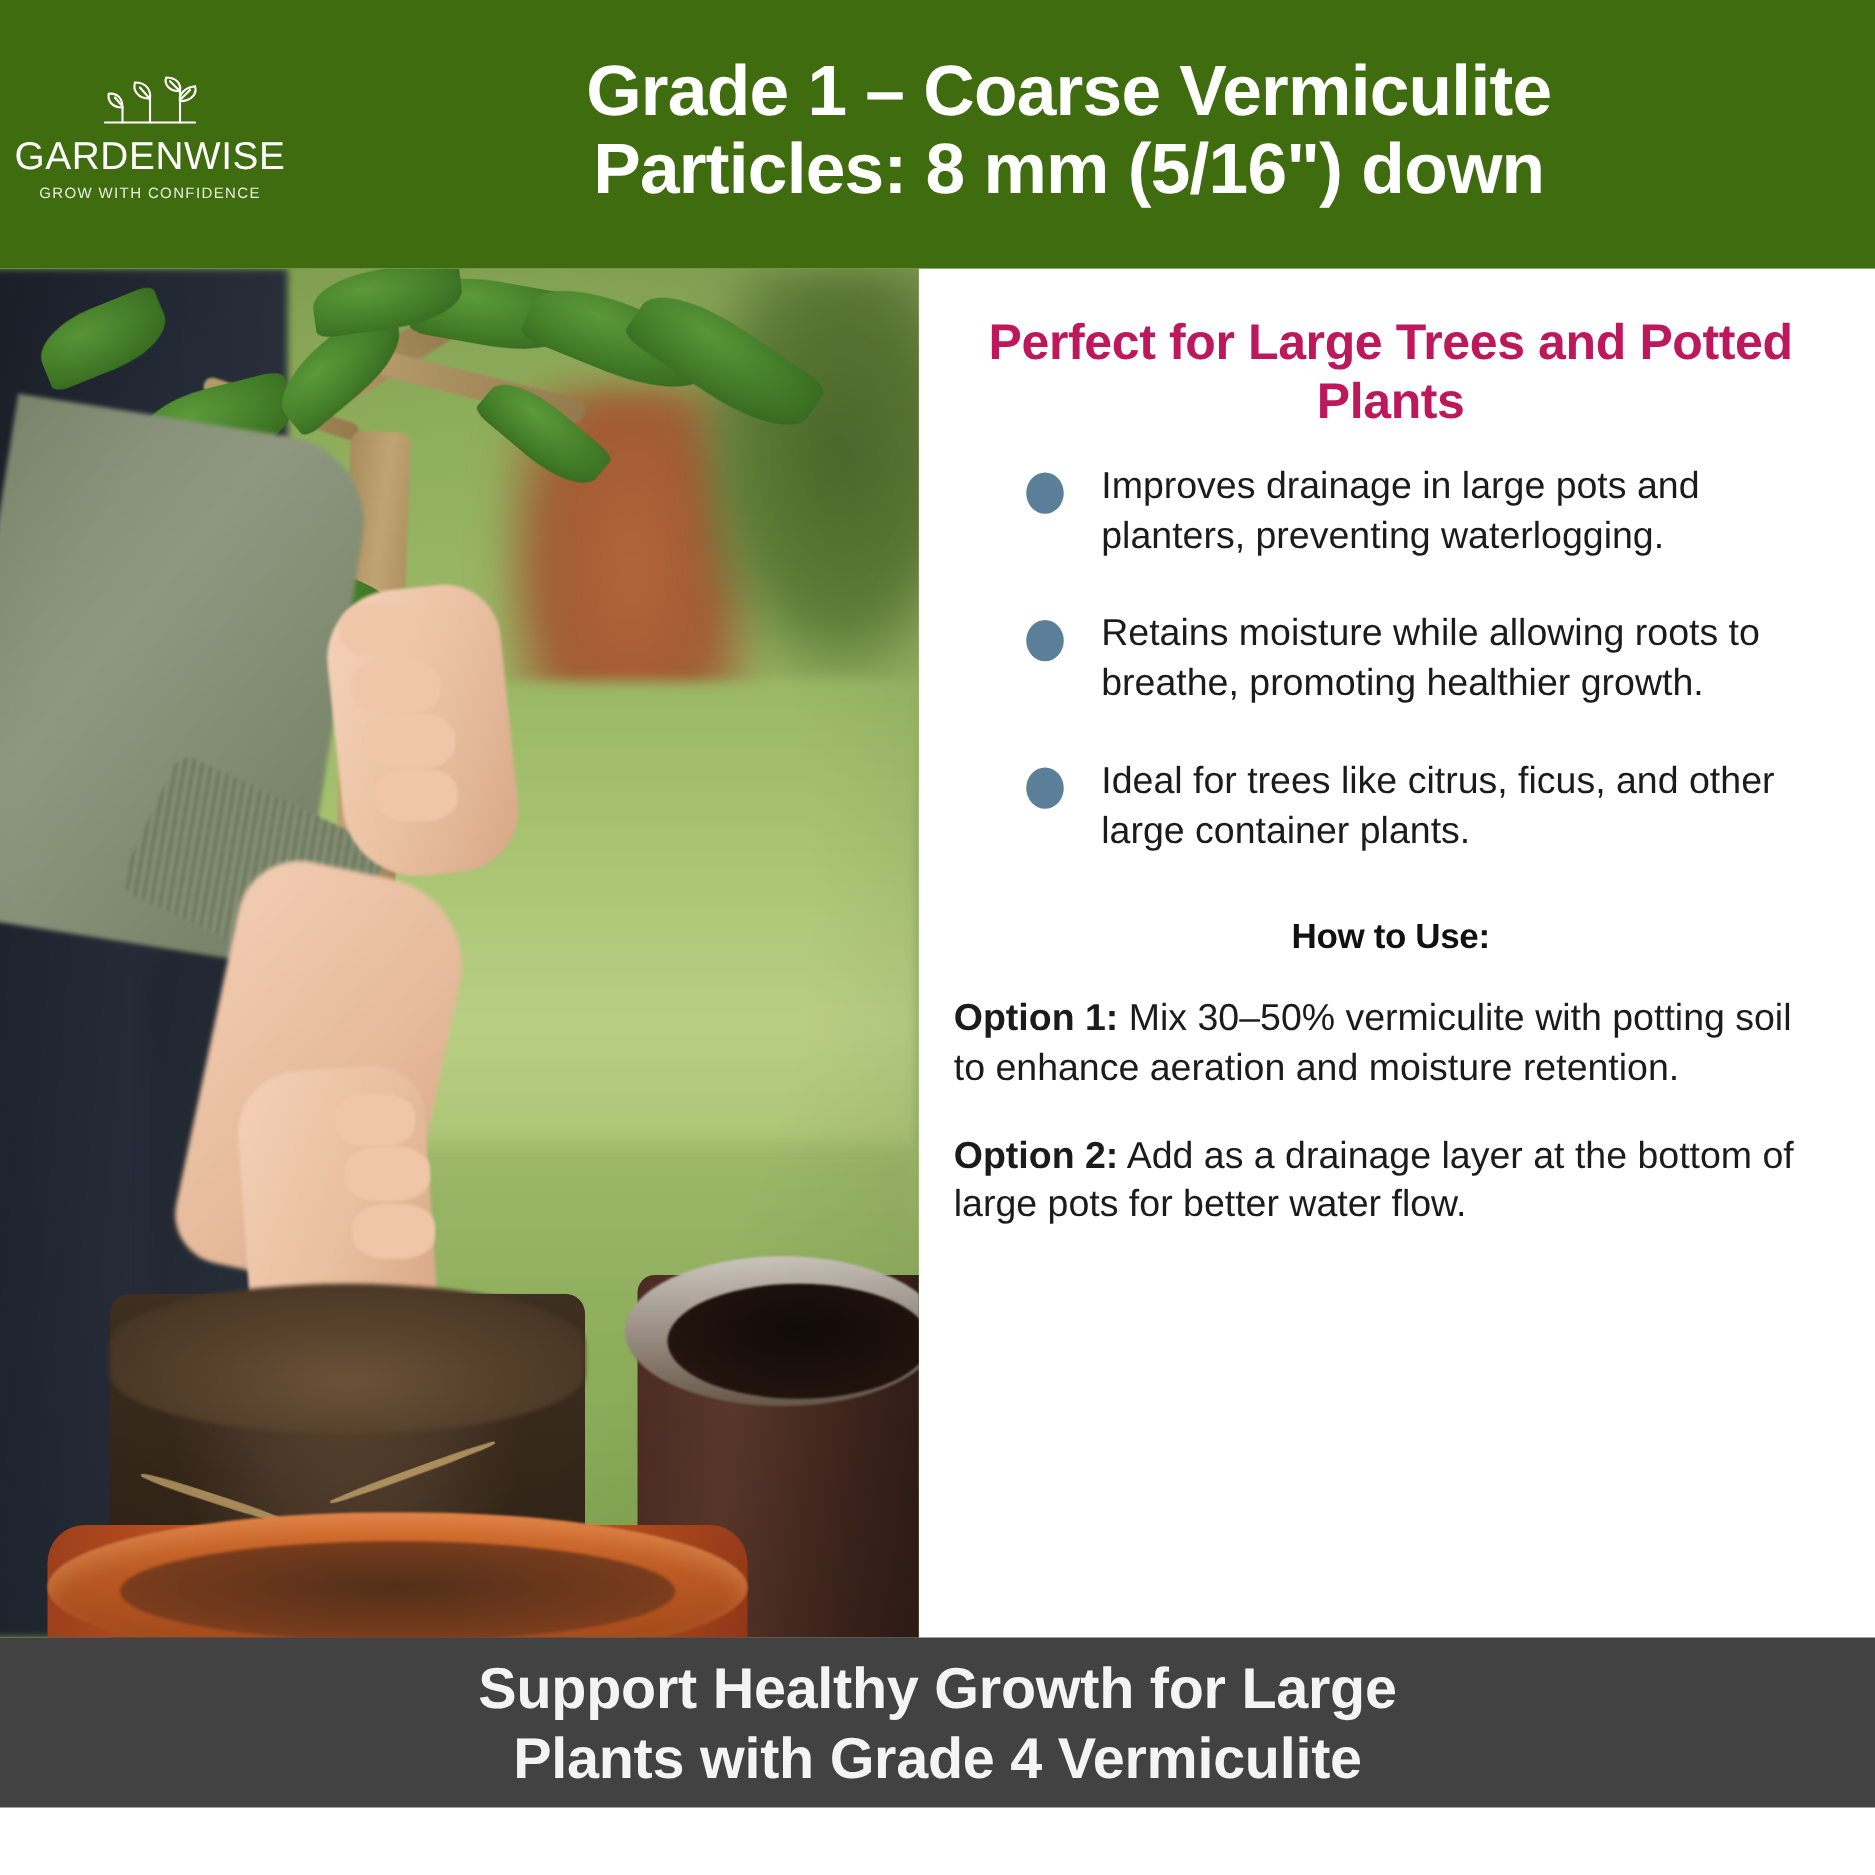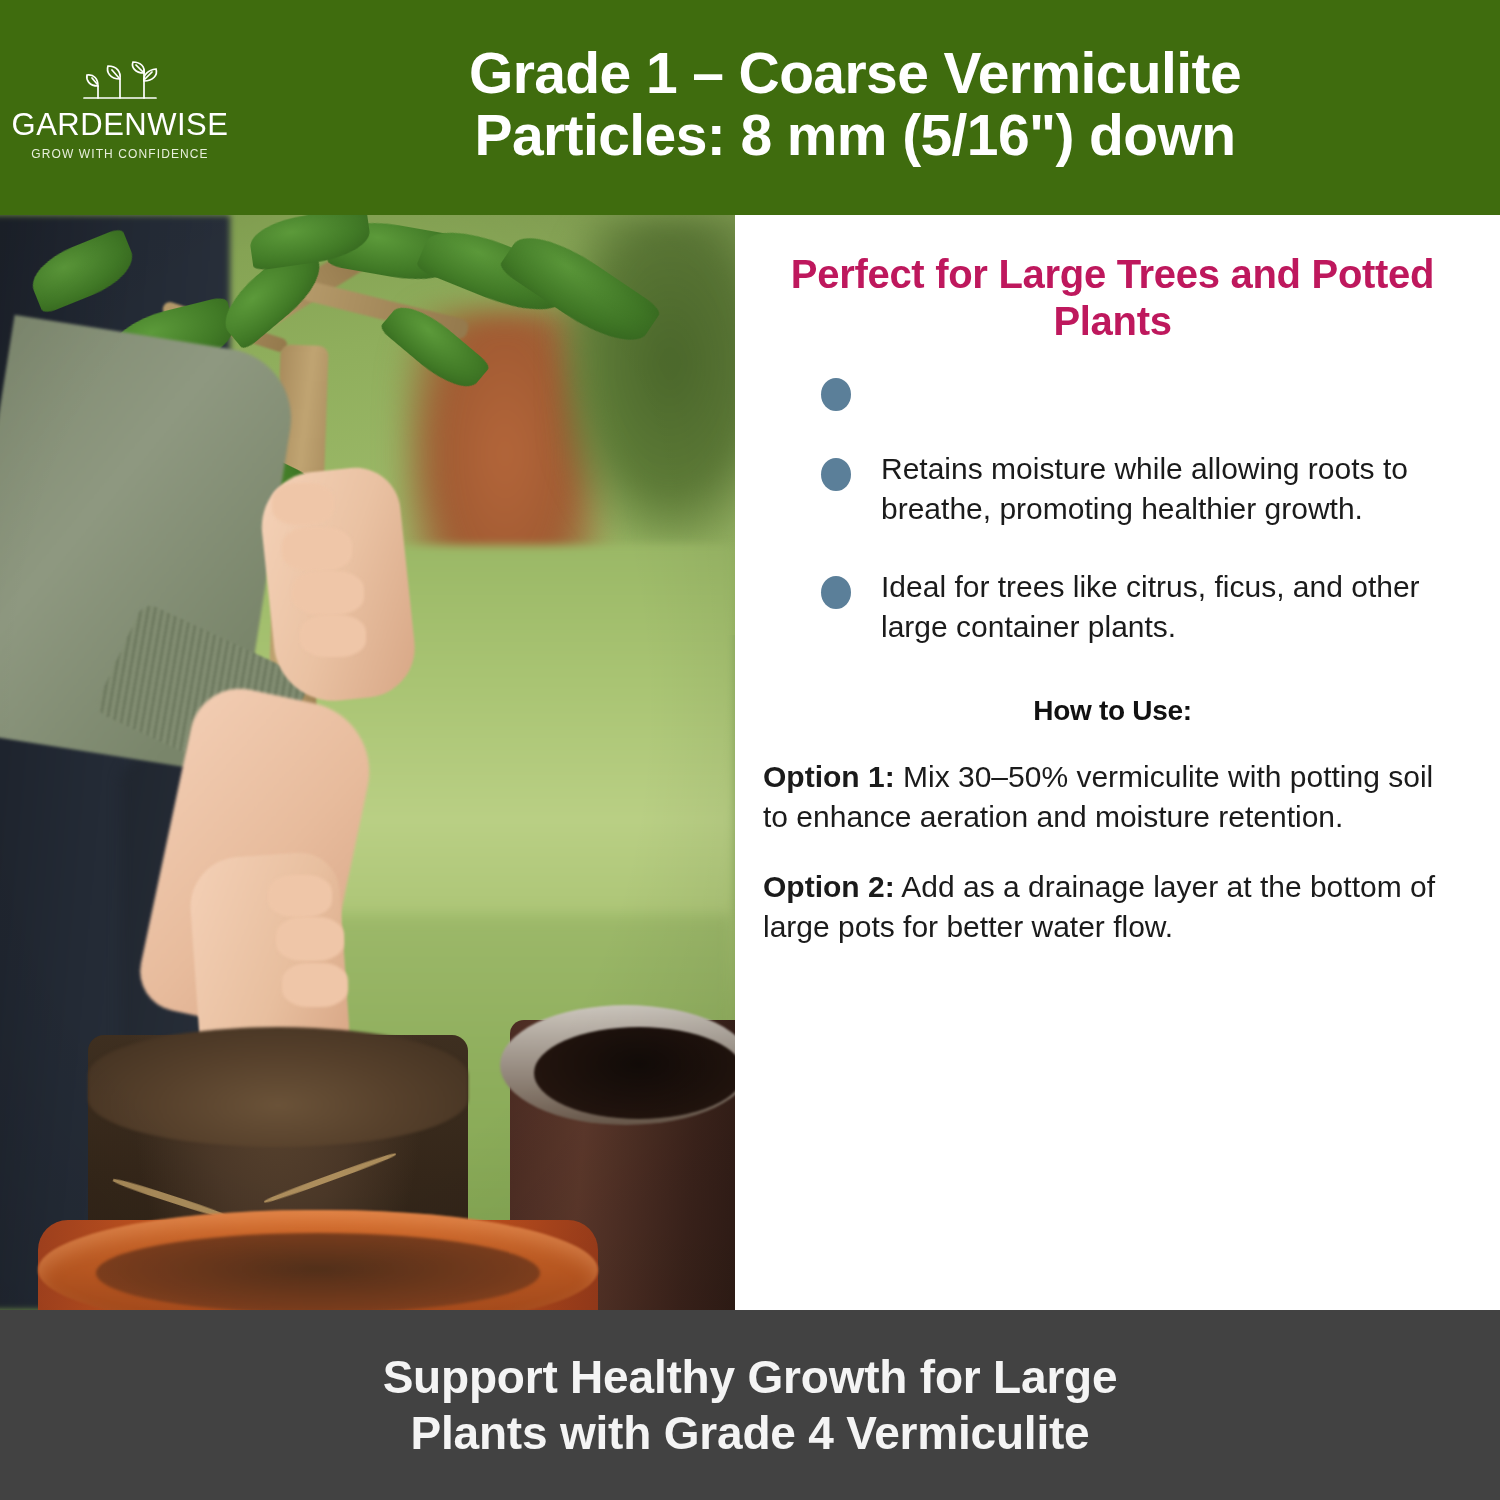--- a/index.html
+++ b/index.html
@@ -310,21 +310,21 @@
   }
   .option:last-child { margin-bottom: 0; }
   .option b { font-weight: bold; }
 
   
   .footer {
     position: absolute;
     left: 0;
     top: 1310px;
     width: 1500px;
-    height: 190px;
+    height: 136px;
     background: #424242;
     display: flex;
     flex-direction: column;
     align-items: center;
     justify-content: center;
   }
   .footer-line {
     color: #f4f4f4;
     font-size: 46px;
     font-weight: bold;
@@ -428,20 +428,21 @@
       <div class="ph-pot-inner"></div>
       <div class="ph-vign"></div>
     </div>
 
     <div class="content">
       <h2 class="section-title">Perfect for Large Trees and Potted Plants</h2>
 
       <ul class="bullets">
         <li class="bullet">
           <span class="bullet-dot"></span>
+          <span class="bullet-text">Improves drainage in large pots and planters, preventing waterlogging.</span>
         </li>
         <li class="bullet">
           <span class="bullet-dot"></span>
           <span class="bullet-text">Retains moisture while allowing roots to breathe, promoting healthier growth.</span>
         </li>
         <li class="bullet">
           <span class="bullet-dot"></span>
           <span class="bullet-text">Ideal for trees like citrus, ficus, and other large container plants.</span>
         </li>
       </ul>

